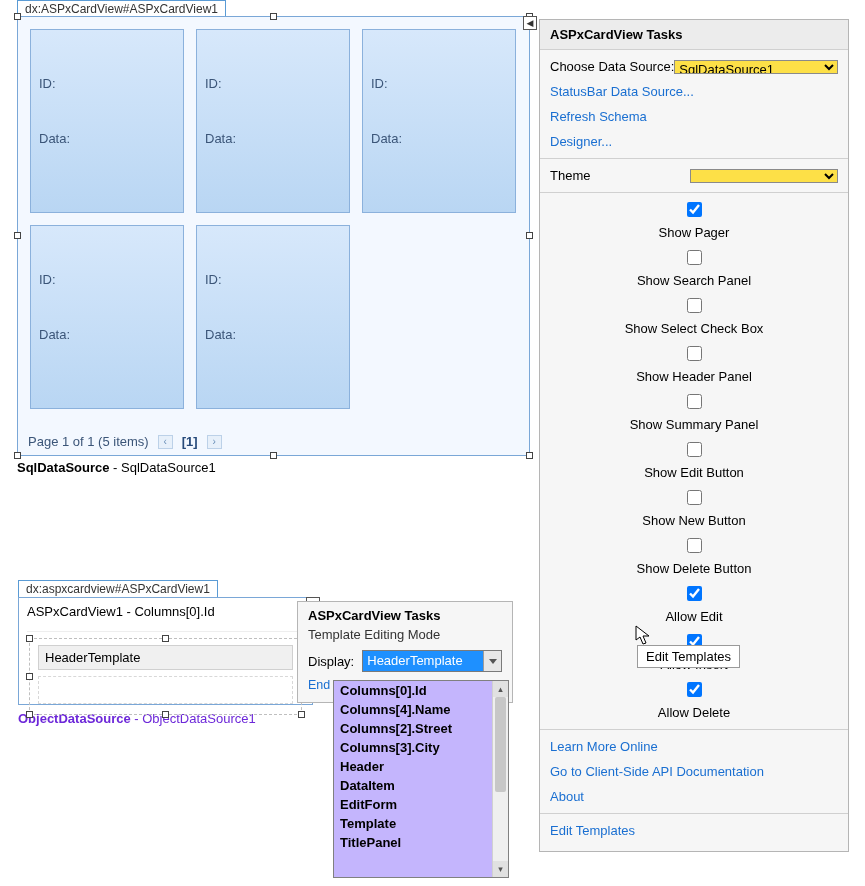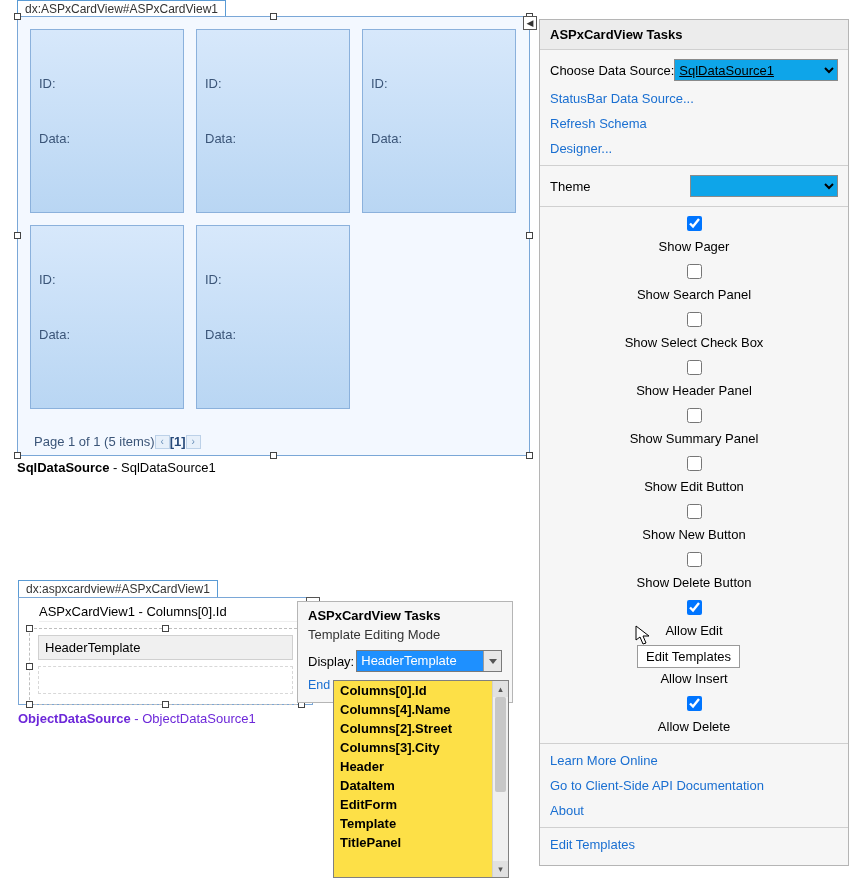--- a/index.html
+++ b/index.html
@@ -11,61 +11,61 @@
   .top-selected-box { position: relative; width: 513px; height: 440px; border: 1px solid #7aa7d7; background: #f3f8ff; margin-top: -1px; }
   .sel-handle { position: absolute; width: 7px; height: 7px; background: #fff; border: 1px solid #444; }
   .h-tl { left: -4px; top: -4px; } .h-tr { right: -4px; top: -4px; }
   .h-bl { left: -4px; bottom: -4px; } .h-br { right: -4px; bottom: -4px; }
   .h-ml { left: -4px; top: 50%; margin-top:-4px;} .h-mr { right: -4px; top: 50%; margin-top:-4px;}
   .h-mt { left: 50%; top: -4px; margin-left:-4px;} .h-mb { left: 50%; bottom: -4px; margin-left:-4px;}
   .smart-tag { position: absolute; right: -8px; top: -1px; width: 14px; height: 14px; border:1px solid #555; background:#fff; display:flex; align-items:center; justify-content:center; font-size:9px; color:#333; cursor:pointer; line-height:1;}
   .cards { display:flex; flex-wrap:wrap; gap:12px; padding:12px; }
   .card { width: 154px; height: 184px; background: linear-gradient(180deg,#d7e8fb,#b9d6f3); border:1px solid #8bb1dc; padding:6px 8px; color:#3b5578; font-size:12px;}
   .card .row { margin-bottom:4px;margin-top:40px;}
-  .pager-area { position:absolute; bottom:6px; left:16px; color:#3b5578; font-size:12px; display:flex; align-items:center; gap:0;}
+  .pager-area { position:absolute; bottom:6px; left:10px; color:#3b5578; font-size:12px; display:flex; align-items:center; gap:9px;}
   .pager-btn { width:15px; height:14px; border:1px solid #bcd1e8; background:#e7f0fa; display:inline-flex;align-items:center;justify-content:center;color:#6b90b8;font-size:10px;cursor:pointer;}
   .pager-current { font-weight:bold; color:#274a7a;}
   .source-line { margin-top:4px; font-size:13px; color:#000; }
   .source-line b{font-weight:bold;}
   
   
   .tasks-panel { position:absolute; right:16px; top:19px; width:310px; border:1px solid #b5b5b5; background:#f6f6f6; }
   .tasks-title { font-weight:bold; padding:7px 10px 7px 10px; background:#ececec; border-bottom:1px solid #d0d0d0;}
   .tasks-body { padding:4px 10px 8px 10px; display:flex; flex-direction:column;}
   .task-row { display:flex; align-items:center; padding:5px 0;}
   .task-label { color:#000; }
-  .task-select { border:1px solid #8a8a8a; background:#0ea5e9; height:22px; font-size:13px;text-decoration:underline; }
+  .task-select { border:1px solid #8a8a8a; background:#fde047; height:14px; font-size:13px; }
   .task-link { color:#1a6fd1; padding:5px 0; cursor:pointer;}
   .task-check { display:flex; align-items:center; gap:8px; padding:5px 0;flex-direction:column;}
   .task-check input { width:15px; height:15px; margin:0;}
   .task-sep { height:1px; background:#d0d0d0; margin:4px -10px;}
   
   
   .bottom-designer { position:absolute; left:18px; top:580px; width:295px; }
   .bot-tag-tab { font-size:12px; border:1px solid #5a9bd5; border-bottom:none; padding:1px 7px; display:inline-block; background:#fff; color:#333;}
   .bot-outer { border:1px solid #7aa7d7; background:#fff; position:relative; padding:6px 8px 10px 8px; height:108px;}
-  .bot-bc { font-size:13px; padding-bottom:2px; border-bottom:1px solid #eee; margin-bottom:6px;margin-left:12px;}
+  .bot-bc { font-size:13px; padding-bottom:12px; border-bottom:1px solid #eee; margin-bottom:6px;}
   .bot-inner-select { position:relative; padding:6px 8px 10px 8px; border:1px dashed #bfbfbf; margin:2px;}
   .bot-ht-box { background:#f0f0f0; border:1px solid #d0d0d0; padding:4px 6px; margin-bottom:6px;}
   .bot-dash { border:1px dashed #d8d8d8; height:28px;}
   .bot-source { margin-top:6px; font-size:13px; color:#6d28d9;}
   .bot-source b {font-weight:bold;}
   
   
   .tmpl-panel { position:absolute; left:297px; top:601px; width:216px; border:1px solid #b5b5b5; background:#f6f6f6; padding:6px 10px 10px 10px;}
   .tmpl-title { font-weight:bold; margin-bottom:4px;}
   .tmpl-sub { color:#333; margin-bottom:8px;}
-  .tmpl-row { display:flex; align-items:center; gap:2px;}
+  .tmpl-row { display:flex; align-items:center; gap:8px;}
   .display-combo { flex:1; height:22px; border:1px solid #7a7a7a; background:#1e90ff; position:relative;}
   .display-combo-text { position:absolute; left:4px; top:2px; color:#fff; font-size:13px;}
   .display-combo-btn { position:absolute; right:0; top:0; width:18px; height:100%; background:#e7e7e7; border-left:1px solid #9c9c9c; display:flex; align-items:center; justify-content:center;}
   .tmpl-end-link { color:#1a6fd1; margin-top:6px; cursor:pointer; font-size:12.5px;}
   
   
-  .dd-list { position:absolute; left:333px; top:680px; width:176px; max-height:200px; border:1px solid #808080; background:#fde047; overflow:hidden;}
+  .dd-list { position:absolute; left:333px; top:680px; width:176px; max-height:200px; border:1px solid #808080; background:#c4b5fd; overflow:hidden;}
   .dd-inner { position:absolute; left:0; top:0; right:16px; bottom:0;}
   .dd-item { padding:2px 6px; font-weight:bold; font-size:13px; cursor:pointer; white-space:nowrap;}
   .dd-scroll { position:absolute; right:0; top:0; width:16px; height:100%; background:#efefef; border-left:1px solid #d0d0d0;}
   .dd-sc-btn { height:16px; background:#e1e1e1; display:flex; align-items:center; justify-content:center; font-size:9px; color:#555;}
   .dd-thumb { position:absolute; top:16px; left:2px; right:2px; height:95px; background:#c7c7c7; border-radius:2px;}
   
   
   .cursor { position:absolute; left:635px; top:625px; width:18px; height:22px; pointer-events:none;}
   .tooltip { position:absolute; left:637px; top:645px; border:1px solid #9a9a9a; background:#fff; padding:3px 8px; font-size:13px;}
   

